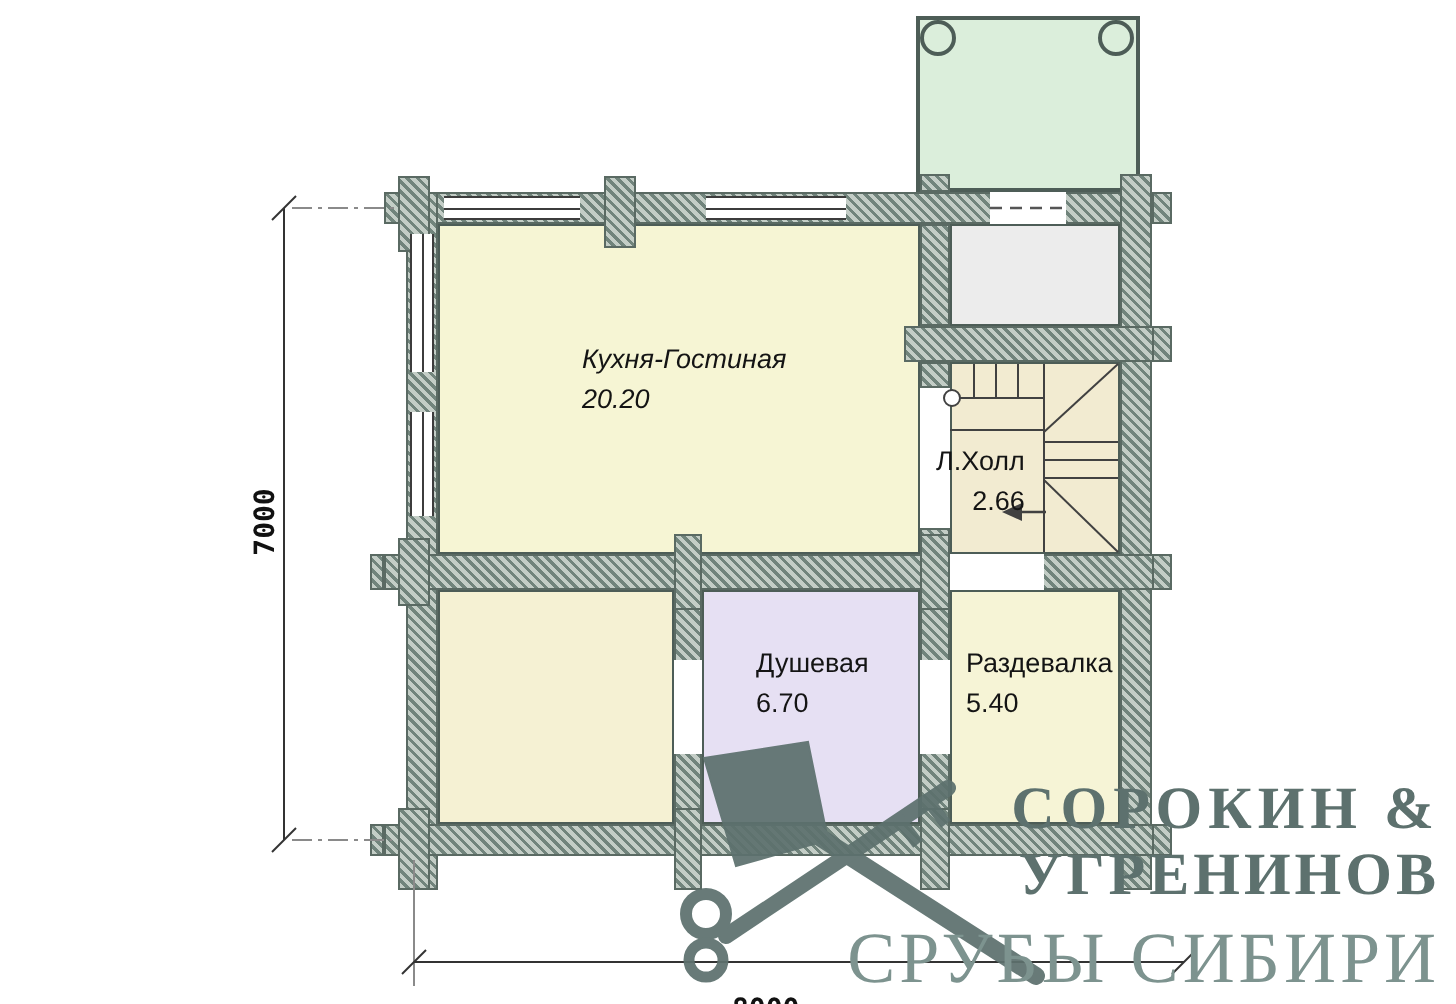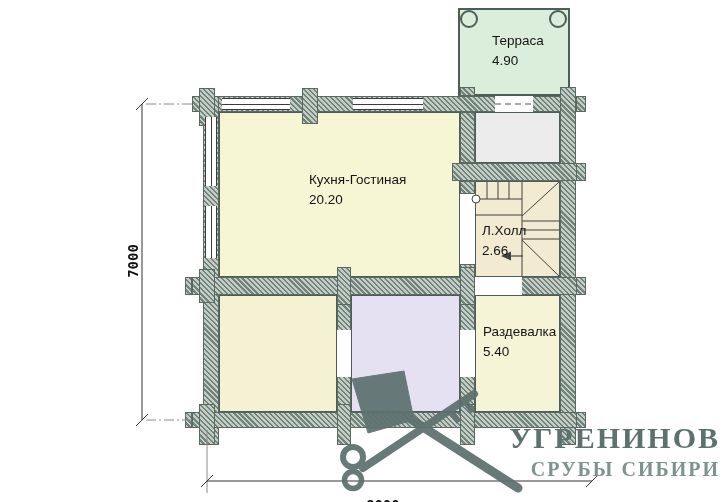--- a/index.html
+++ b/index.html
@@ -18,21 +18,21 @@
         background:#dbeedb;box-sizing:border-box;}
   .label{position:absolute;font-size:13.5px;color:#141414;line-height:1.45;white-space:nowrap;}
   .dim{position:absolute;font-family:"DejaVu Sans Mono",monospace;font-weight:bold;
        font-size:14px;color:#111;white-space:nowrap;}
   .dim.v{width:60px;text-align:center;transform:rotate(-90deg);}
   svg.overlay{position:absolute;left:0;top:0;pointer-events:none;}
   .logo-line{position:absolute;right:8px;font-family:"Liberation Serif",serif;
              color:#5d716e;white-space:nowrap;}
   .logo-line.l1{top:388px;font-size:30px;font-weight:bold;letter-spacing:3px;}
   .logo-line.l2{top:421px;font-size:30px;font-weight:bold;letter-spacing:2px;}
-  .logo-line.l3{top:458px;font-size:20px;letter-spacing:2px;color:#7d938f;font-weight:bold;}
+  .logo-line.l3{top:458px;font-size:36px;letter-spacing:2px;color:#7d938f;}
 </style>
 </head>
 <body>
 
 <div class="canvas">
 
   <div class="room" style="left:458px;top:8px;width:112px;height:88px;background:#dbeedb;border-width:2px;"></div>
   <div class="post" style="left:460px;top:10px;"></div>
   <div class="post" style="left:549px;top:10px;"></div>
 
@@ -107,48 +107,49 @@
     <g stroke="#333" stroke-width="1" fill="none">
       <path d="M142,104 V420"></path>
       <path d="M136,110 L148,98"></path>
       <path d="M136,426 L148,414"></path>
       <path d="M207,481 H592"></path>
       <path d="M201,487 L213,475"></path>
       <path d="M586,487 L598,475"></path>
     </g>
   </svg>
 
-  <div class="label" style="left:492px;top:31px;">
-    <span>Терраса</span><br>
-    <span>4.90</span>
-  </div>
-  <div class="label" style="left:309px;top:170px;">
+  <div class="label" style="left:291px;top:170px;font-style:italic;">
     <span>Кухня-Гостиная</span><br>
     <span>20.20</span>
   </div>
-  <div class="label" style="left:482px;top:221px;">
+  <div class="label" style="left:468px;top:221px;text-align:right;">
     <span>Л.Холл</span><br>
     <span>2.66</span>
+  </div>
+  <div class="label" style="left:378px;top:322px;">
+    <span>Душевая</span><br>
+    <span>6.70</span>
   </div>
   <div class="label" style="left:483px;top:322px;">
     <span>Раздевалка</span><br>
     <span>5.40</span>
   </div>
 
   <div class="dim v" style="left:103px;top:253px;">7000</div>
 
   <svg class="overlay" width="728" height="502" viewBox="0 0 728 502">
     <g stroke="#5d716e" fill="#5d716e" opacity="0.93">
       <line x1="384" y1="402" x2="518" y2="488" stroke-width="9" stroke-linecap="round"></line>
       <polygon points="352,379 404,371 414,420 368,433" stroke-width="1"></polygon>
       <line x1="363" y1="468" x2="474" y2="394" stroke-width="8" stroke-linecap="round"></line>
       <line x1="449" y1="409" x2="459" y2="422" stroke-width="6"></line>
       <line x1="463" y1="399" x2="473" y2="412" stroke-width="6"></line>
       <circle cx="353" cy="457" r="10" fill="none" stroke-width="6"></circle>
       <circle cx="353" cy="480" r="8.5" fill="none" stroke-width="5.5"></circle>
     </g>
   </svg>
+  <div class="logo-line l1">СОРОКИН &amp;</div>
   <div class="logo-line l2">УГРЕНИНОВ</div>
   <div class="logo-line l3">СРУБЫ СИБИРИ</div>
 
   <div class="dim" style="left:366px;top:469px;text-shadow:1px 1px 0 #fff,-1px -1px 0 #fff;margin-top:28px;">8000</div>
 
 </div>
 
 </body></html>

